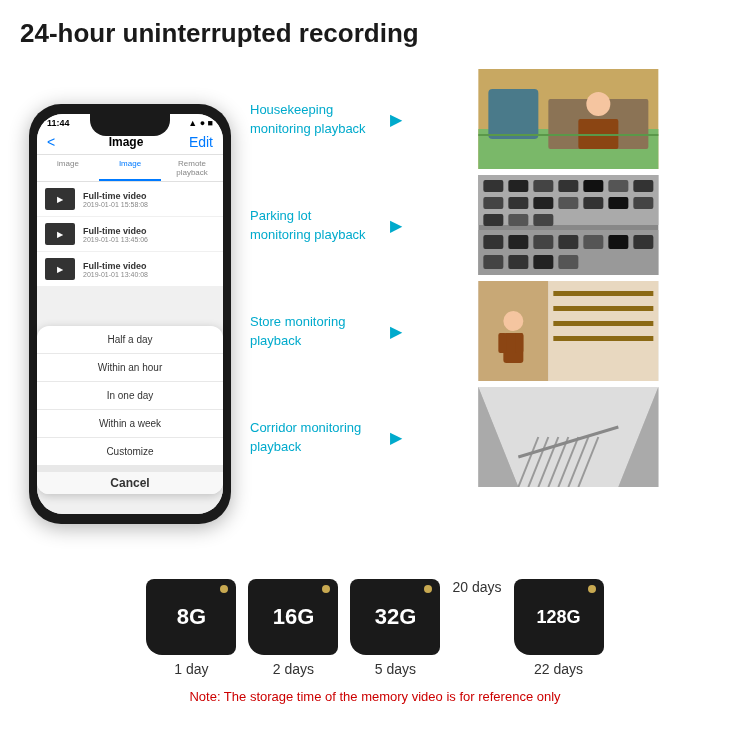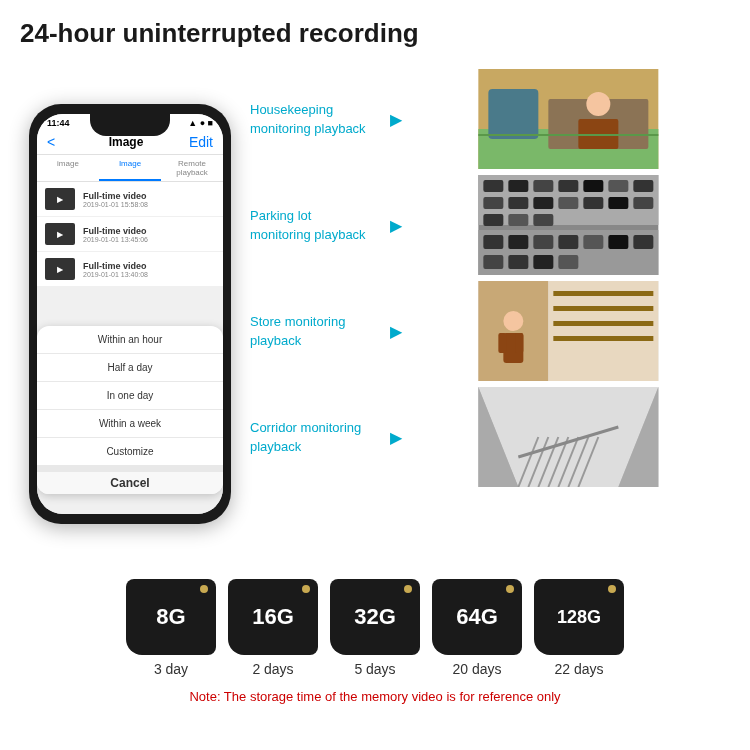--- a/index.html
+++ b/index.html
@@ -371,22 +371,22 @@
                 <span>▶</span>
               </div>
             <div class="phone-list-info">
               <div class="item-title">Full-time video</div>
               <div class="item-date">2019-01-01 13:40:08</div>
             </div>
           </div>
         </div>
 
         <div class="phone-dropdown">
+          <div class="dropdown-item">Half a day</div>
           <div class="dropdown-item">Within an hour</div>
-          <div class="dropdown-item">Half a day</div>
           <div class="dropdown-item">In one day</div>
           <div class="dropdown-item">Within a week</div>
           <div class="dropdown-item">Customize</div>
           <div class="dropdown-cancel">Cancel</div>
         </div>
       </div>
     </div>
   </div>
 
   <div class="monitoring-section">
@@ -505,41 +505,38 @@
   </div>
 </div>
 
 <div class="storage-section">
   <div class="storage-cards">
 
     <div class="storage-card">
       <div class="sd-card">
         <span class="sd-card-label">8G</span>
       </div>
-      <span class="storage-days">3 day</span>
+      <span class="storage-days">1 day</span>
     </div>
 
     <div class="storage-card">
       <div class="sd-card">
         <span class="sd-card-label">16G</span>
       </div>
       <span class="storage-days">2 days</span>
     </div>
 
     <div class="storage-card">
       <div class="sd-card">
         <span class="sd-card-label">32G</span>
       </div>
       <span class="storage-days">5 days</span>
     </div>
 
     <div class="storage-card">
-      <div class="sd-card">
-        <span class="sd-card-label">64G</span>
-      </div>
       <span class="storage-days">20 days</span>
     </div>
 
     <div class="storage-card">
       <div class="sd-card">
         <span class="sd-card-label" style="font-size:18px;">128G</span>
       </div>
       <span class="storage-days">22 days</span>
     </div>
 

